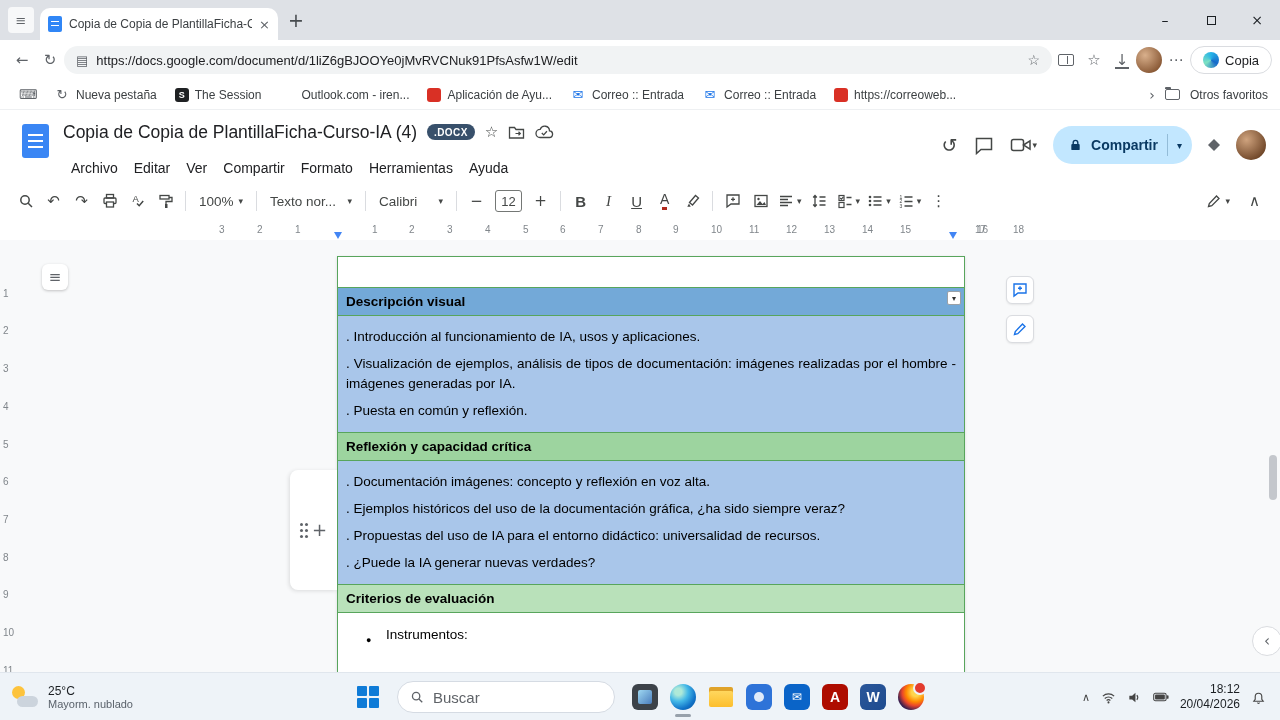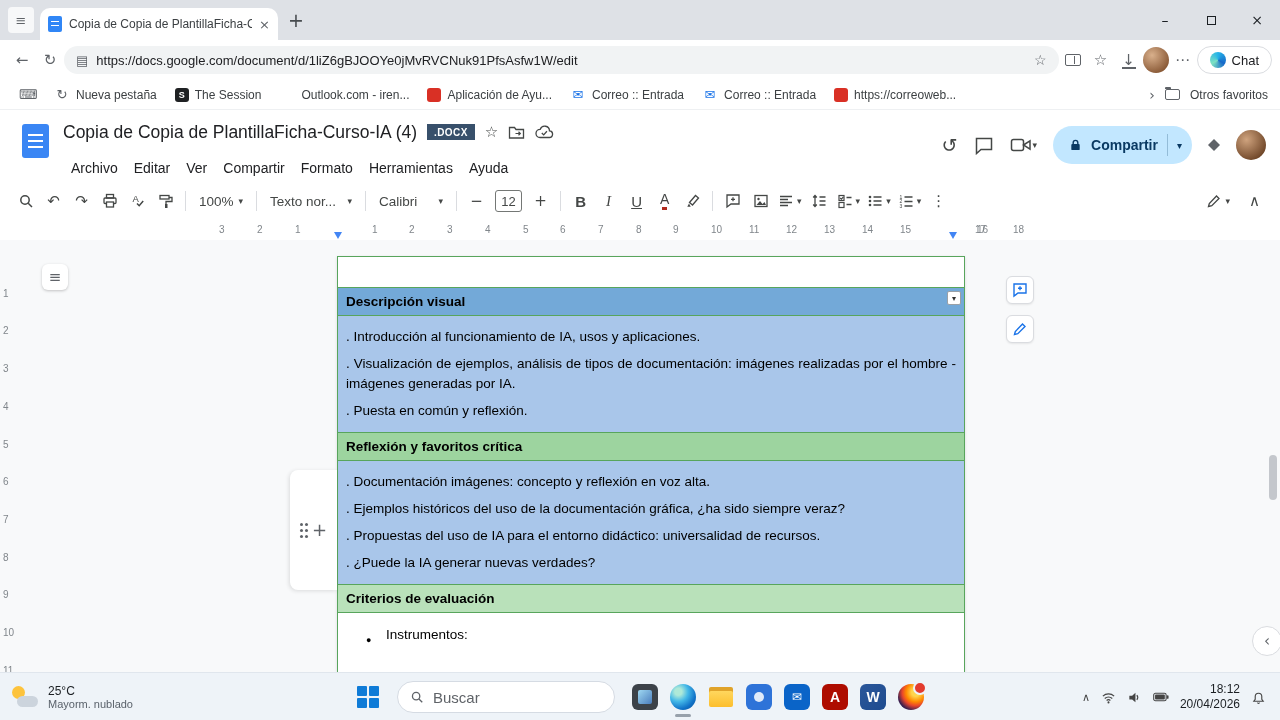--- a/index.html
+++ b/index.html
@@ -79,21 +79,21 @@
   .folder-ico::before{content:"";position:absolute;top:-3.5px;left:-1.4px;width:6px;height:2.5px;background:#5f6368;border-radius:1px 1px 0 0;}
 
   
   .docs-header{position:absolute;top:110px;left:0;right:0;height:72px;background:#fff;display:flex;align-items:flex-start;padding:8px 14px 0 10px;}
   .docs-logo{width:27px;height:34px;background:#3a86f4;border-radius:3px;position:relative;margin:6px 14px 0 12px;flex:none;}
   .docs-logo::after{content:"";position:absolute;left:6px;right:6px;top:10px;height:15px;
      background:repeating-linear-gradient(#fff 0 2px,transparent 2px 6px);}
   .title-block{flex:1;min-width:0;}
   .title-row{display:flex;align-items:center;gap:10px;height:28px;}
   .doc-title{font-size:17.5px;color:#202124;white-space:nowrap;}
-  .badge{background:#38506b;color:#fff;font-size:10px;font-weight:700;padding:2.5px 7px;border-radius:0;letter-spacing:.4px;}
+  .badge{background:#38506b;color:#fff;font-size:10px;font-weight:700;padding:2.5px 7px;border-radius:8px;letter-spacing:.4px;}
   .title-ico{font-size:15px;color:#444746;display:inline-flex;align-items:center;}
   .menubar{display:flex;margin-top:11px;}
   .menu-item{font-size:14px;color:#202124;padding:3px 8px;border-radius:4px;}
   .header-right{display:flex;align-items:center;gap:16px;margin-top:8px;flex:none;}
   .hr-ico{display:inline-flex;align-items:center;justify-content:center;color:#444746;font-size:19px;}
   .share-pill{display:flex;align-items:center;background:#c2e7ff;border-radius:20px;height:38px;padding:0 10px 0 16px;color:#0a3a63;font-weight:700;font-size:14px;gap:9px;}
   .share-div{width:1px;height:22px;background:rgba(9,58,99,.25);}
   .share-caret{font-size:10px;color:#0a3a63;}
   .gem-diamond{width:12px;height:12px;background:#5f6368;clip-path:polygon(50% 0,100% 50%,50% 100%,0 50%);}
   .avatar-lg{width:30px;height:30px;border-radius:50%;background:radial-gradient(circle at 35% 32%,#cfa37e,#6d4426 78%);}
@@ -211,21 +211,21 @@
     </div>
     <span class="nav-ico">
         <span class="essentials"></span>
       </span>
     <span class="nav-ico g g-star"></span>
     <span class="nav-ico downloads g g-down"></span>
     <span class="avatar-sm"></span>
     <span class="nav-ico g g-dotsh"></span>
     <div class="chat-pill">
       <span class="bing-ico"></span>
-      <span>Chat</span>
+      <span>Copia</span>
     </div>
   </div>
 
   <div class="bookmarks">
     <div class="bm-list">
         <div class="bm">
           <span class="bm-ico bmi-keyboard g g-kbd"></span>
         </div>
         <div class="bm">
           <span class="bm-ico bmi-refresh g g-reload"></span>
@@ -499,21 +499,21 @@
           <div class="trow trow-header" style="background: rgb(115, 169, 216);">
             <div class="cell-header">Descripción visual</div>
             <span class="hdr-chip g g-caret"></span>
           </div>
           <div class="trow trow-content" style="background: rgb(169, 198, 234);">
             <p>. Introducción al funcionamiento de IA, usos y aplicaciones.</p>
             <p class="just">. Visualización de ejemplos, análisis de tipos de documentación: imágenes realizadas por el hombre - imágenes generadas por IA.</p>
             <p>. Puesta en común y reflexión.</p>
           </div>
           <div class="trow trow-header" style="background: rgb(157, 212, 159);">
-            <div class="cell-header">Reflexión y favoritos crítica</div>
+            <div class="cell-header">Reflexión y capacidad crítica</div>
           </div>
           <div class="trow trow-content" style="background: rgb(169, 198, 234);">
             <p>. Documentación imágenes: concepto y reflexión en voz alta.</p>
             <p>. Ejemplos históricos del uso de la documentación gráfica, ¿ha sido siempre veraz?</p>
             <p>. Propuestas del uso de IA para el entorno didáctico: universalidad de recursos.</p>
             <p>. ¿Puede la IA generar nuevas verdades?</p>
           </div>
           <div class="trow trow-header" style="background: rgb(185, 225, 186);">
             <div class="cell-header">Criterios de evaluación</div>
           </div>

